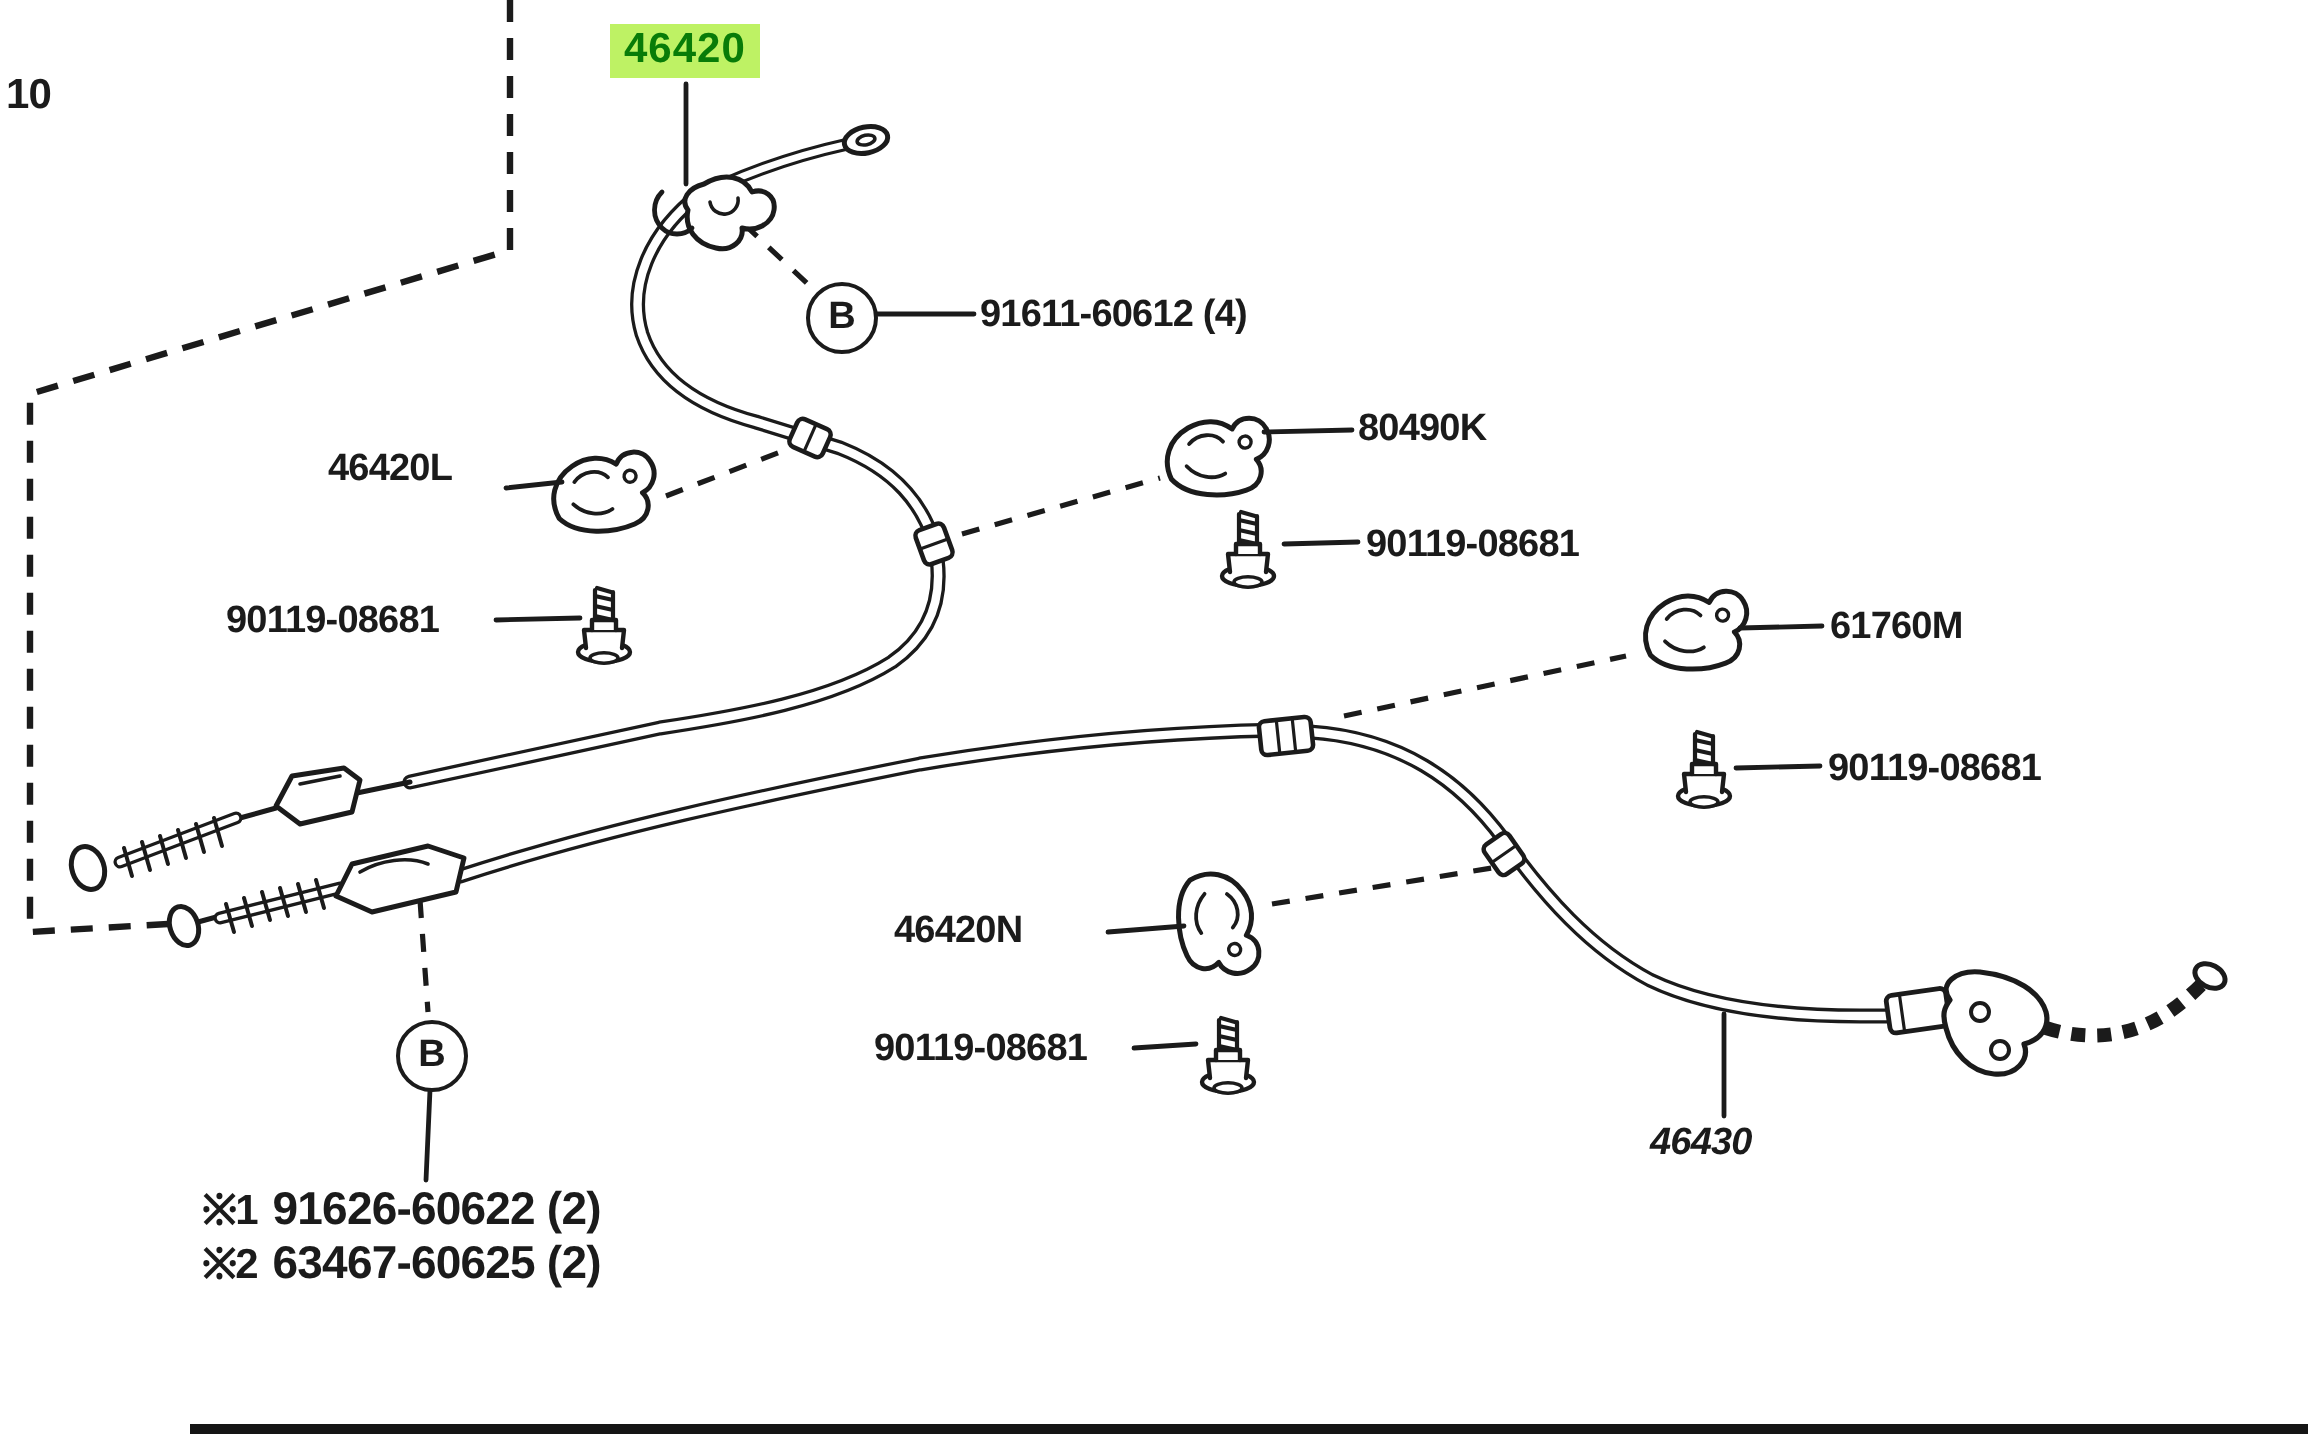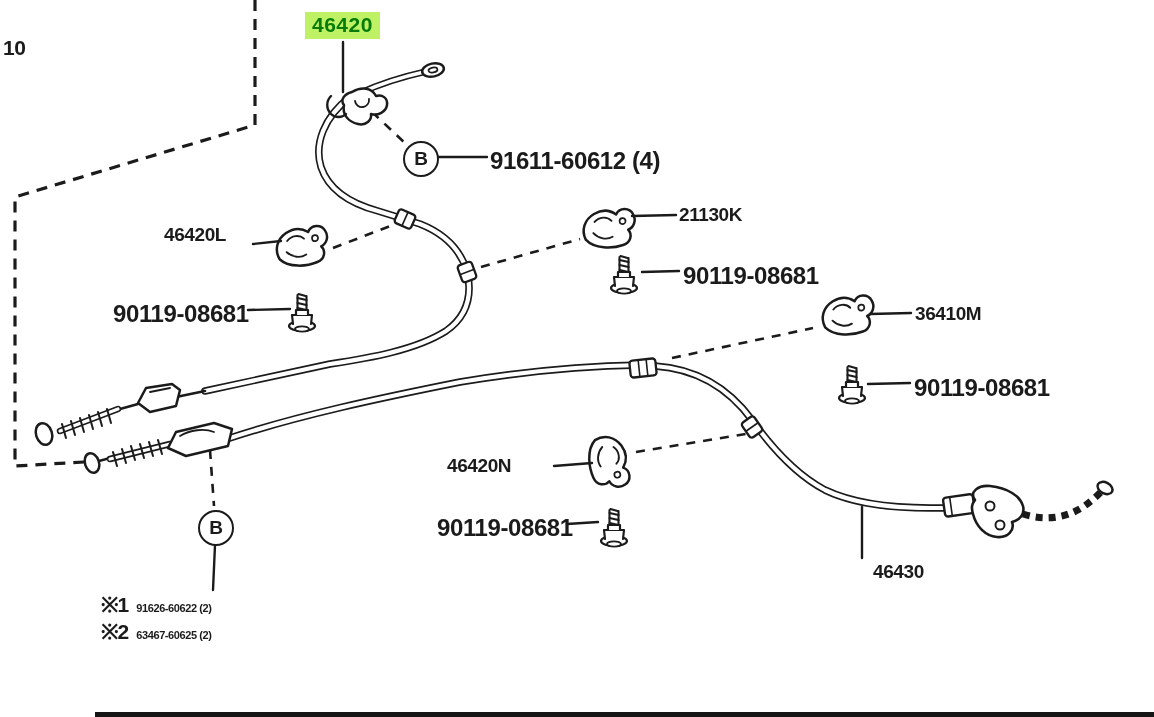--- a/index.html
+++ b/index.html
@@ -2,38 +2,38 @@
 <html><head>
 <meta charset="utf-8">
 <style>
   html,body{margin:0;padding:0;background:#ffffff;}
   #stage{
     position:relative;width:1154px;height:717px;background:#ffffff;overflow:hidden;
     font-family:"Liberation Sans", sans-serif;color:#1b1b1b;
   }
   #art{position:absolute;left:0;top:0;}
   .lbl{
-    position:absolute;font-weight:bold;font-size:24px;letter-spacing:-0.4px;
+    position:absolute;font-weight:bold;font-size:19px;letter-spacing:-0.4px;
     white-space:nowrap;color:#1b1b1b;
   }
   .part{font-size:19px;}
   .ref{font-size:21px;}
   .hl{
     position:absolute;left:305px;top:12px;padding:1px 7px 2px 7px;
     background:#bef264;color:#087c08;font-weight:bold;font-size:21px;
     letter-spacing:0.5px;
   }
   .bcirc{
     position:absolute;width:32px;height:32px;border:2.6px solid #1b1b1b;border-radius:50%;
     display:flex;align-items:center;justify-content:center;
     font-weight:bold;font-size:19px;background:#ffffff;
   }
   .note{position:absolute;display:flex;align-items:baseline;gap:8px;}
   .note .mk{font-weight:bold;font-size:21px;letter-spacing:-1px;}
-  .note .tx{font-weight:bold;font-size:11px;letter-spacing:-0.4px;text-align:right;}
+  .note .tx{font-weight:bold;font-size:23px;letter-spacing:-0.4px;text-align:right;}
   .botbar{position:absolute;left:95px;top:712px;width:1059px;height:5px;background:#151515;}
 </style>
 </head>
 <body>
 
 <div id="stage">
 
   <svg id="art" width="1154" height="717" viewBox="0 0 1154 717">
     <g fill="none" stroke="#1b1b1b" stroke-linecap="round" stroke-linejoin="round">
 
@@ -184,37 +184,37 @@
   <div class="lbl ref" style="left:3px;top:36px;">10</div>
 
   <div class="hl">46420</div>
 
   <div class="bcirc" style="left:403px;top:141px;">B</div>
 
   <div class="lbl" style="left:490px;top:147px;">91611-60612 (4)</div>
 
   <div class="lbl part" style="left:164px;top:224px;">46420L</div>
 
-  <div class="lbl part" style="left:679px;top:204px;">21130K</div>
+  <div class="lbl part" style="left:679px;top:204px;">80490K</div>
 
   <div class="lbl" style="left:683px;top:262px;">90119-08681</div>
 
   <div class="lbl" style="left:113px;top:300px;">90119-08681</div>
 
-  <div class="lbl part" style="left:915px;top:303px;">36410M</div>
+  <div class="lbl part" style="left:915px;top:303px;">61760M</div>
 
   <div class="lbl" style="left:914px;top:374px;">90119-08681</div>
 
   <div class="lbl part" style="left:447px;top:455px;">46420N</div>
 
   <div class="lbl" style="left:437px;top:514px;">90119-08681</div>
 
   <div class="bcirc" style="left:198px;top:510px;">B</div>
 
-  <div class="lbl part" style="left:873px;top:561px;">46430</div>
+  <div class="lbl part" style="left:825px;top:561px;font-style:italic;">46430</div>
 
   <div class="note" style="left:101px;top:590px;">
     <span class="mk">※1</span>
     <span class="tx">91626-60622 (2)</span>
   </div>
 
   <div class="note" style="left:101px;top:617px;">
     <span class="mk">※2</span>
     <span class="tx">63467-60625 (2)</span>
   </div>

